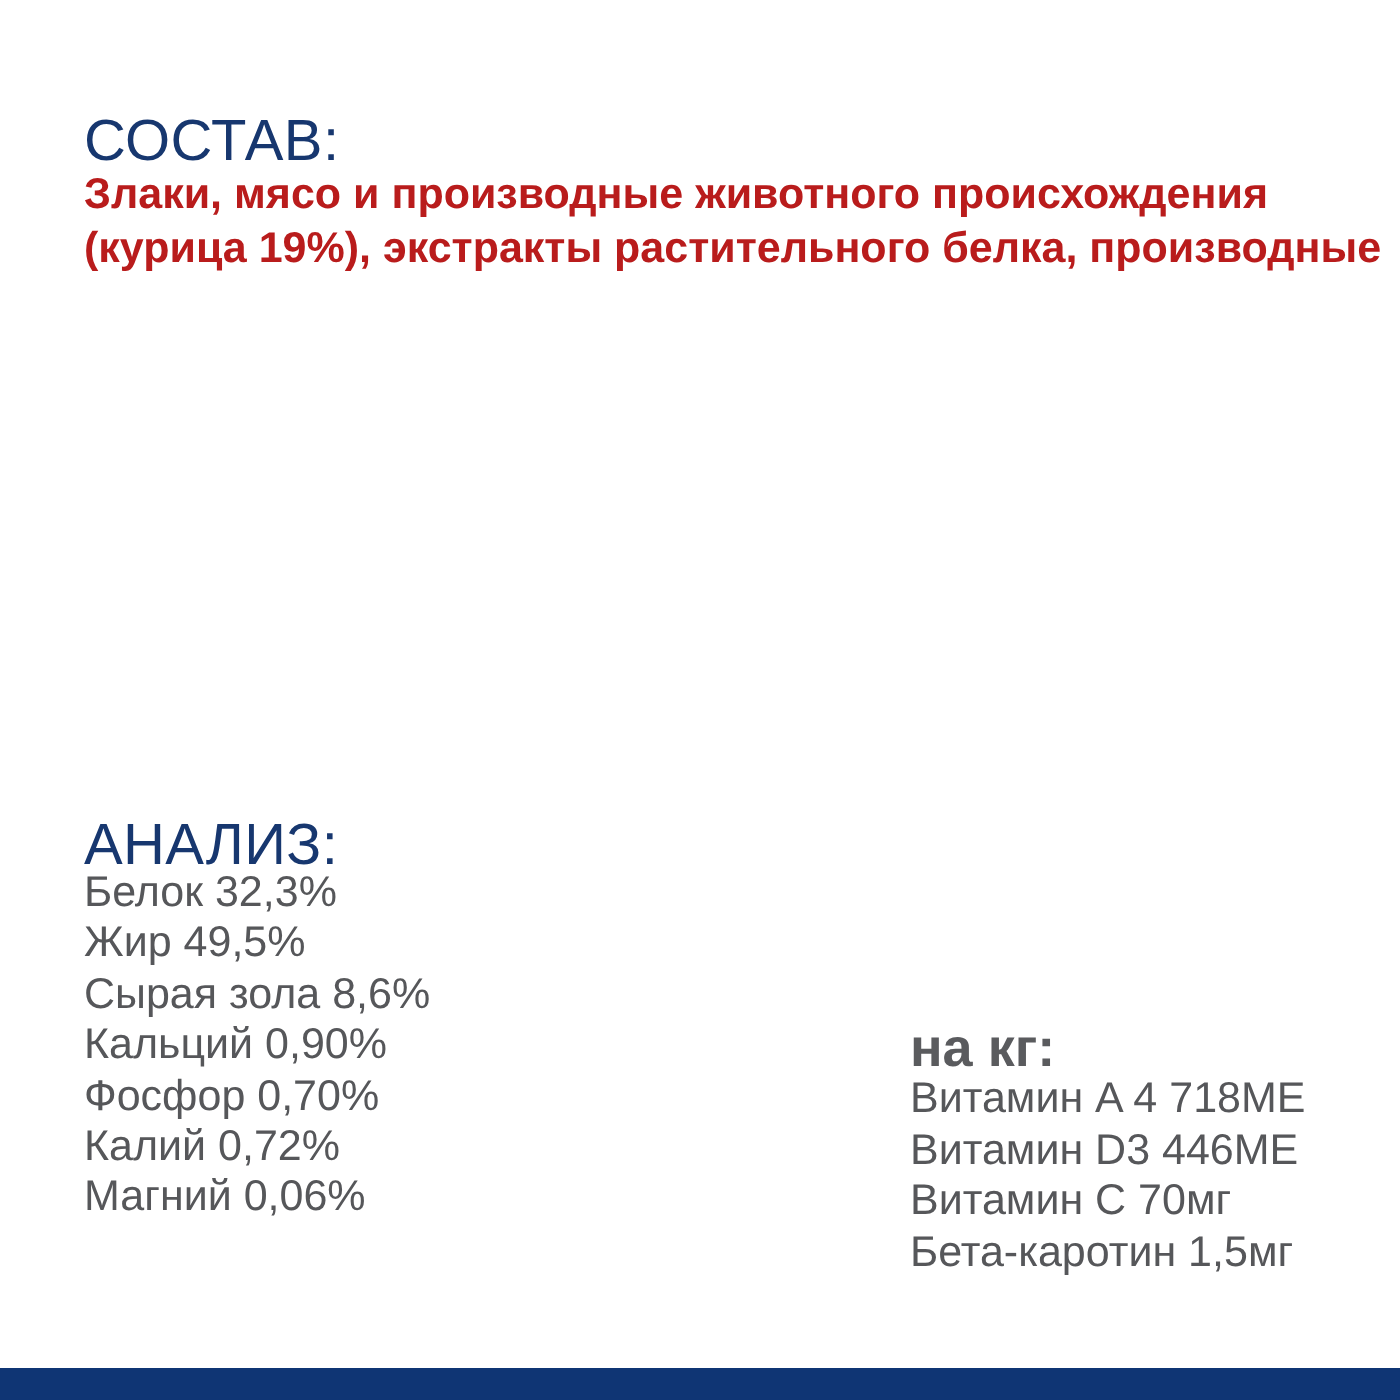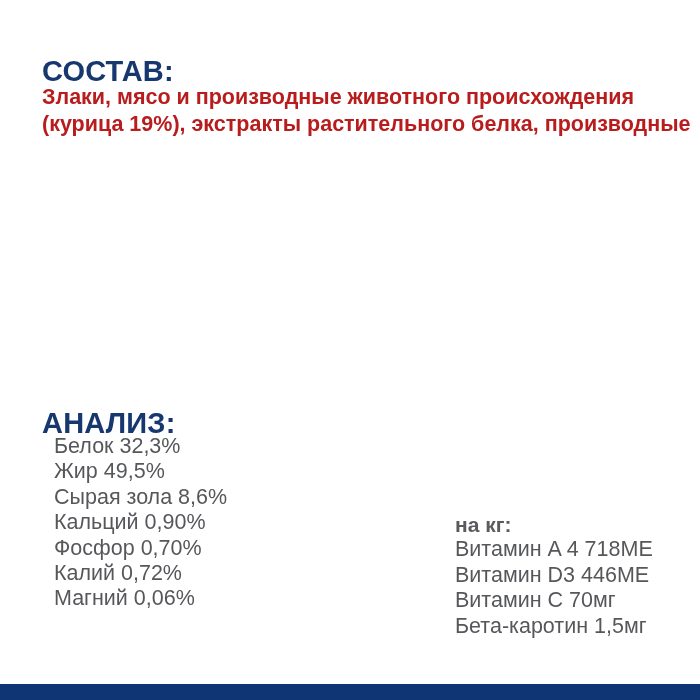--- a/index.html
+++ b/index.html
@@ -13,61 +13,61 @@
     height: 700px;
     background: #ffffff;
     overflow: hidden;
     font-family: "Liberation Sans", sans-serif;
   }
   .section-heading {
     position: absolute;
     left: 42px;
     color: #17376f;
     font-size: 29px;
-    font-weight: bold;
+    font-weight: normal;
     letter-spacing: 0.2px;
     line-height: 1;
     white-space: nowrap;
   }
   .composition-heading { top: 38px; }
   .analysis-heading   { top: 390px; }
 
   .composition-body {
     position: absolute;
     left: 42px;
     top: 84px;
     color: #b91c1c;
     font-size: 21.5px;
     line-height: 27px;
     white-space: nowrap;
     font-weight: bold;
   }
 
   .nutrient-list {
     position: absolute;
-    left: 54px;
+    left: 42px;
     top: 434px;
     color: #56575a;
     font-size: 21.5px;
     line-height: 25.4px;
     white-space: nowrap;
   }
 
   .per-kg {
     position: absolute;
     left: 455px;
     top: 512px;
     color: #56575a;
     font-size: 21.5px;
     line-height: 25.4px;
     white-space: nowrap;
   }
   .per-kg-heading {
     font-weight: bold;
-    font-size: 21px;
+    font-size: 27px;
     color: #5a5b5e;
   }
 
   .bottom-bar {
     position: absolute;
     left: 0;
     top: 684px;
     width: 700px;
     height: 16px;
     background: #0f3574;

